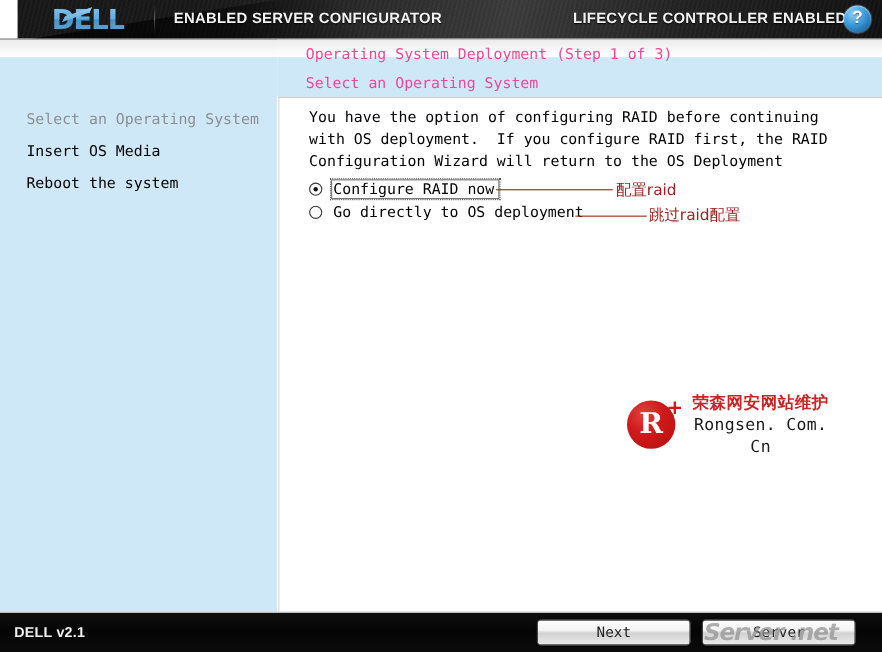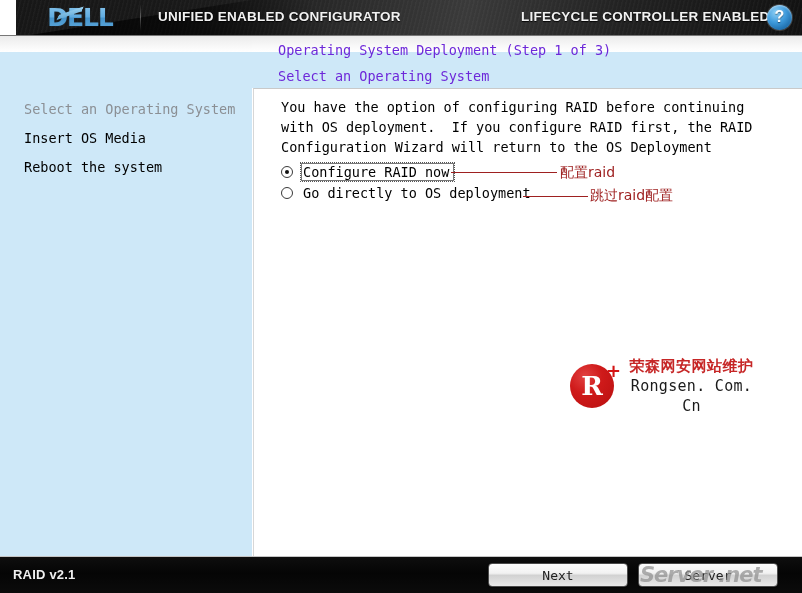--- a/index.html
+++ b/index.html
@@ -152,21 +152,21 @@
   #band-line-top {
     position: absolute;
     left: 252px; top: 36px;
     width: 550px; height: 16px;
     background: linear-gradient(180deg,#ebebeb 0%, #f8f8f8 60%, #fff 100%);
   }
   .main-title {
     position: absolute;
     font-family: "DejaVu Sans Mono", monospace;
     font-size: 13.5px;
-    color: #6d28d9;
+    color: #ec4899;
     white-space: nowrap;
     left: 278px;
   }
   #title-step { top: 42px; background: transparent; }
   #title-sub  { top: 68px; }
 
   
   #content {
     position: absolute;
     left: 253px; top: 88px;
@@ -360,21 +360,21 @@
     <div class="streaks"></div>
     <div class="swoosh"></div>
 
     <div id="dell-logo">
       <span class="dell-text">DELL</span>
       <span class="dell-slash"></span>
     </div>
 
     <div id="topbar-divider"></div>
 
-    <div class="topbar-label" id="usc-title">UNIFIED ENABLED CONFIGURATOR</div>
+    <div class="topbar-label" id="usc-title">ENABLED SERVER CONFIGURATOR</div>
 
     <div class="topbar-label" id="lcc-title">LIFECYCLE CONTROLLER ENABLED</div>
 
     <div id="help-icon">
       <span>?</span>
     </div>
   </div>
 
   <div id="greystrip"></div>
 
@@ -417,21 +417,21 @@
     </div>
   </div>
 
   <div class="annot-line" id="annot-line-1"></div>
   <div class="annot" id="annot-1">配置raid</div>
 
   <div class="annot-line" id="annot-line-2"></div>
   <div class="annot" id="annot-2">跳过raid配置</div>
 
   <div id="footer">
-    <div id="uefi-label">RAID v2.1</div>
+    <div id="uefi-label">DELL v2.1</div>
   </div>
 
   <div class="footer-btn" id="btn-next">Next</div>
   <div class="footer-btn" id="btn-cancel">Server</div>
 
   <div id="footer-wm">Server .net</div>
 
 </div>
 
 </body></html>

